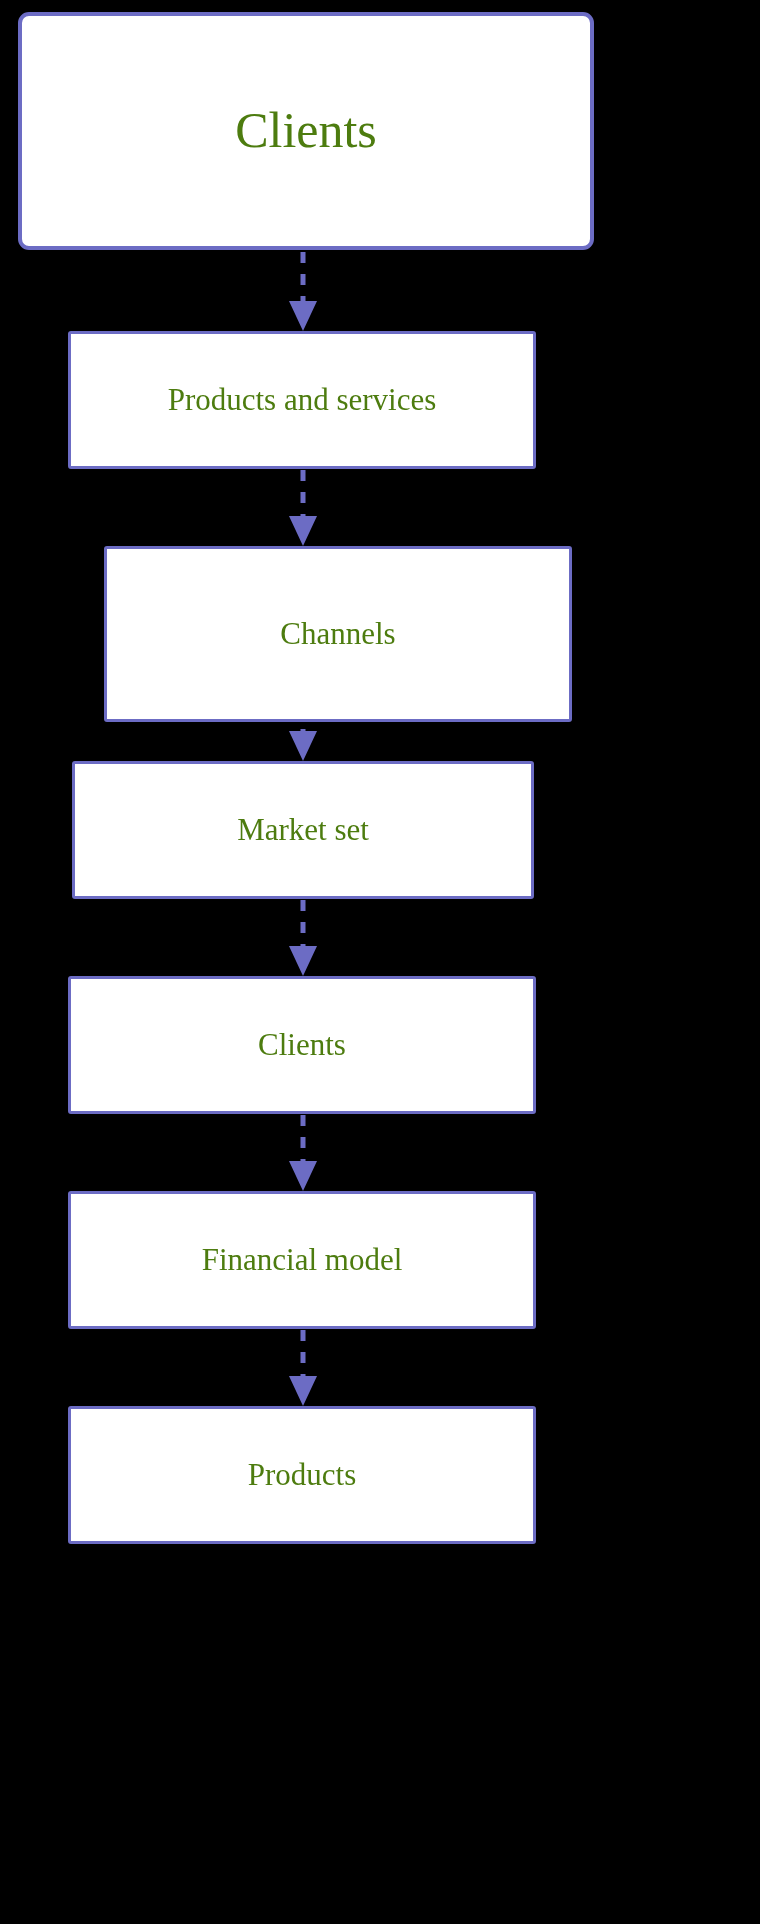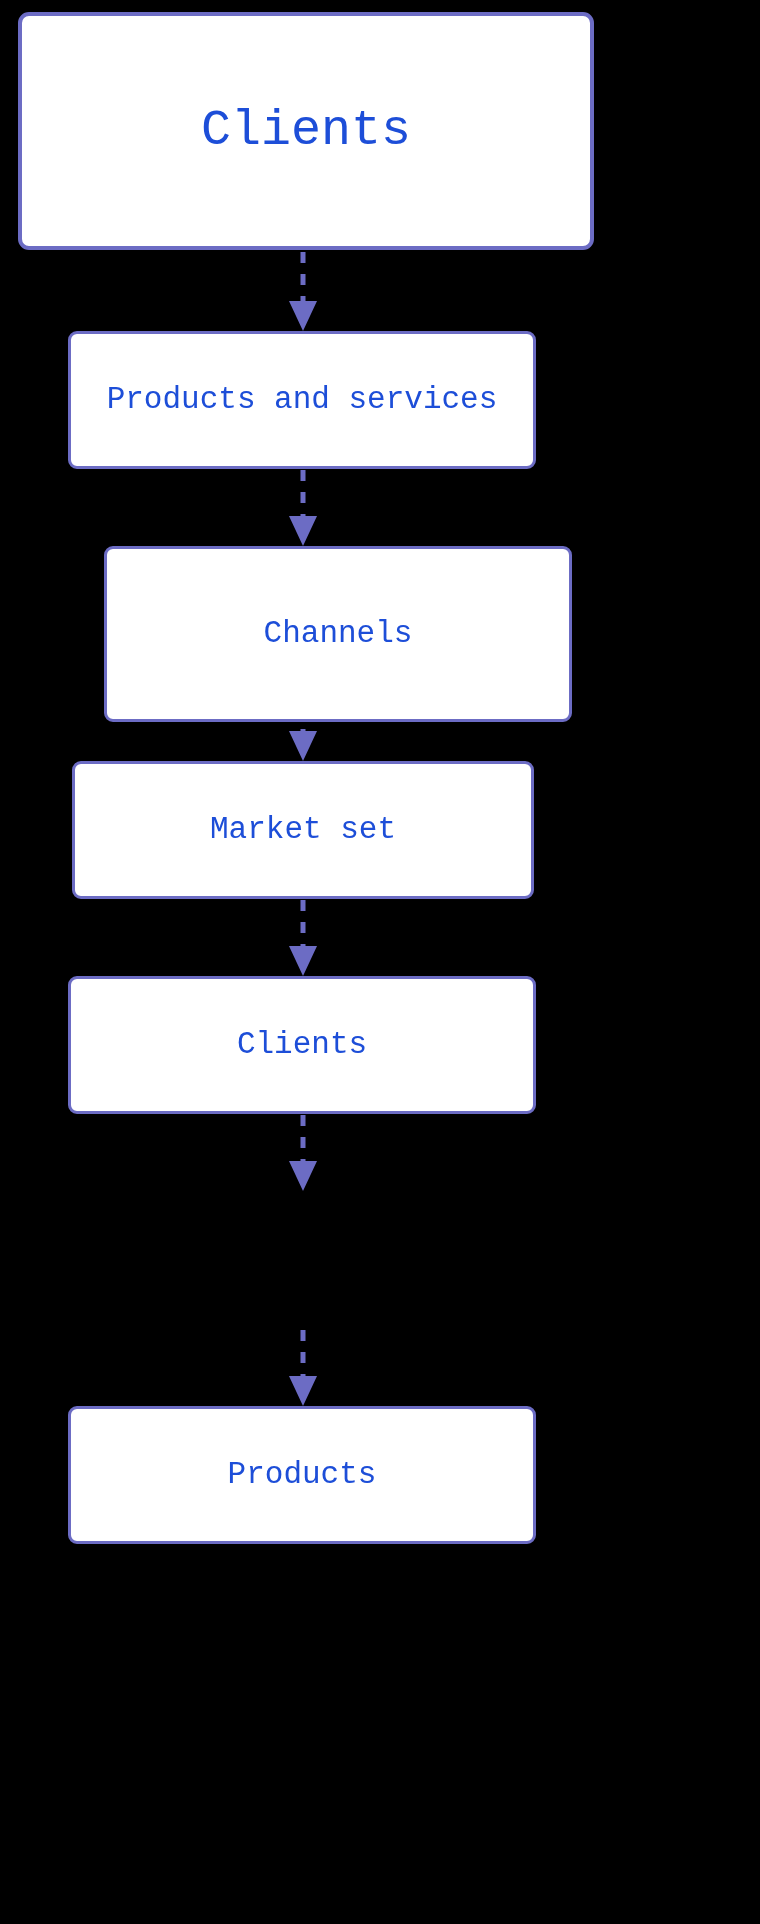--- a/index.html
+++ b/index.html
@@ -21,29 +21,29 @@
     height: 1924px;
     background: #000000;
   }
 
   
   .node {
     position: absolute;
     box-sizing: border-box;
     background: #ffffff;
     border: 3px solid #6c6cc4;
-    border-radius: 9px;
+    border-radius: 3px;
     display: flex;
     align-items: center;
     justify-content: center;
     box-shadow: 0 0 0 0 rgba(0,0,0,0);
   }
   .node .label {
-    color: #1d4ed8;
-    font-family: Liberation Mono, monospace;
+    color: #4d7c0f;
+    font-family: Liberation Serif, serif;
     font-weight: 400;
     line-height: 1.15;
     text-align: left;
     white-space: nowrap;
   }
 
   
   #node-0 {
     left: 18px;
     top: 12px;
@@ -142,18 +142,21 @@
   </div>
 
   <div class="node" id="node-3">
     <span class="label">Market set</span>
   </div>
 
   <div class="node" id="node-4">
     <span class="label">Clients</span>
   </div>
 
+  <div class="node" id="node-5">
+    <span class="label">Financial model</span>
+  </div>
 
   <div class="node" id="node-6">
     <span class="label">Products</span>
   </div>
 
 </div>
 
 </body></html>

